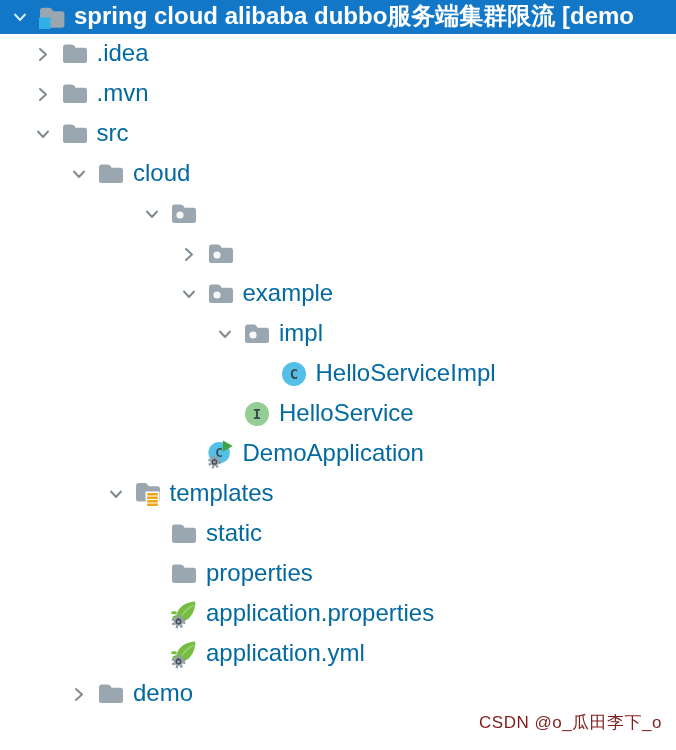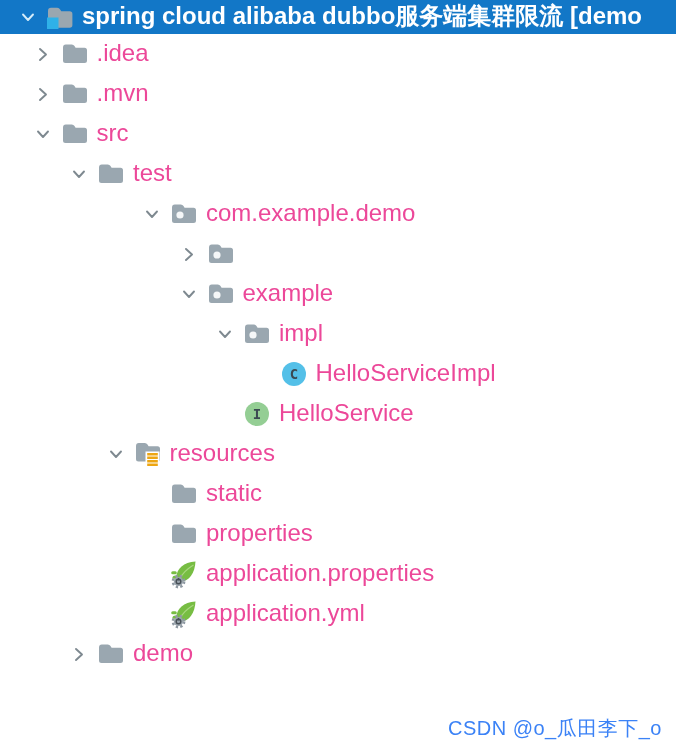--- a/index.html
+++ b/index.html
@@ -8,37 +8,37 @@
     background:#ffffff;
     font-family:"Liberation Sans","DejaVu Sans",sans-serif;
     -webkit-font-smoothing:antialiased;
   }
   .tree{width:676px;}
   .row{
     height:40px;display:flex;align-items:center;white-space:nowrap;
     padding-left:calc(var(--d) * 36.5px - 6px);
   }
   .row.selected{
-    height:34px;background:#1277C7;padding-left:16px;
+    height:34px;background:#1277C7;padding-left:8px;
   }
   .tw{ 
     width:24px;height:18px;flex:none;margin-right:6px;
     display:flex;align-items:center;justify-content:center;
     color:#7E8990;
   }
   .selected .tw{color:#D5ECF9;}
   .iw{ 
     width:28px;height:30px;flex:none;margin-right:8px;
     display:flex;align-items:center;justify-content:center;
   }
-  .lbl{font-size:24px;color:#ec4899;line-height:1;padding-bottom:2px;}
+  .lbl{font-size:24px;color:#0369a1;line-height:1;padding-bottom:2px;}
   .selected .lbl{color:#ffffff;font-weight:bold;}
   .watermark{
-    position:absolute;right:14px;bottom:8px;
-    font-size:20px;color:#3b82f6;letter-spacing:0.5px;
+    position:absolute;right:14px;bottom:16px;
+    font-size:17px;color:#7f1d1d;letter-spacing:0.5px;
   }
   svg{display:block;}
 </style>
 </head>
 <body>
 
 <svg width="0" height="0" style="position:absolute">
   <defs>
 
     <g id="chev-right">
@@ -171,36 +171,35 @@
     <span class="tw">
         <svg width="16" height="17" viewBox="0 0 16 17">
           <use href="#chev-down"></use>
         </svg>
       </span>
     <span class="iw">
         <svg width="28" height="28" viewBox="0 0 28 28">
           <use href="#ic-folder"></use>
         </svg>
       </span>
-    <span class="lbl">test</span>
+    <span class="lbl">cloud</span>
   </div>
 
 
   <div class="row" style="--d:4">
     <span class="tw">
         <svg width="16" height="17" viewBox="0 0 16 17">
           <use href="#chev-down"></use>
         </svg>
       </span>
     <span class="iw">
         <svg width="28" height="28" viewBox="0 0 28 28">
           <use href="#ic-package"></use>
         </svg>
       </span>
-    <span class="lbl">com.example.demo</span>
   </div>
 
   <div class="row" style="--d:5">
     <span class="tw">
         <svg width="16" height="17" viewBox="0 0 16 17">
           <use href="#chev-right"></use>
         </svg>
       </span>
     <span class="iw">
         <svg width="28" height="28" viewBox="0 0 28 28">
@@ -250,33 +249,42 @@
   <div class="row" style="--d:6">
     <span class="tw"></span>
     <span class="iw">
         <svg width="26" height="26" viewBox="0 0 26 26">
           <use href="#ic-interface"></use>
         </svg>
       </span>
     <span class="lbl">HelloService</span>
   </div>
 
+  <div class="row" style="--d:5">
+    <span class="tw"></span>
+    <span class="iw">
+        <svg width="30" height="31" viewBox="0 0 30 31">
+          <use href="#ic-runclass"></use>
+        </svg>
+      </span>
+    <span class="lbl">DemoApplication</span>
+  </div>
 
   <div class="row" style="--d:3">
     <span class="tw">
         <svg width="16" height="17" viewBox="0 0 16 17">
           <use href="#chev-down"></use>
         </svg>
       </span>
     <span class="iw">
         <svg width="28" height="28" viewBox="0 0 28 28">
           <use href="#ic-resources"></use>
         </svg>
       </span>
-    <span class="lbl">resources</span>
+    <span class="lbl">templates</span>
   </div>
 
   <div class="row" style="--d:4">
     <span class="tw"></span>
     <span class="iw">
         <svg width="28" height="28" viewBox="0 0 28 28">
           <use href="#ic-folder"></use>
         </svg>
       </span>
     <span class="lbl">static</span>

